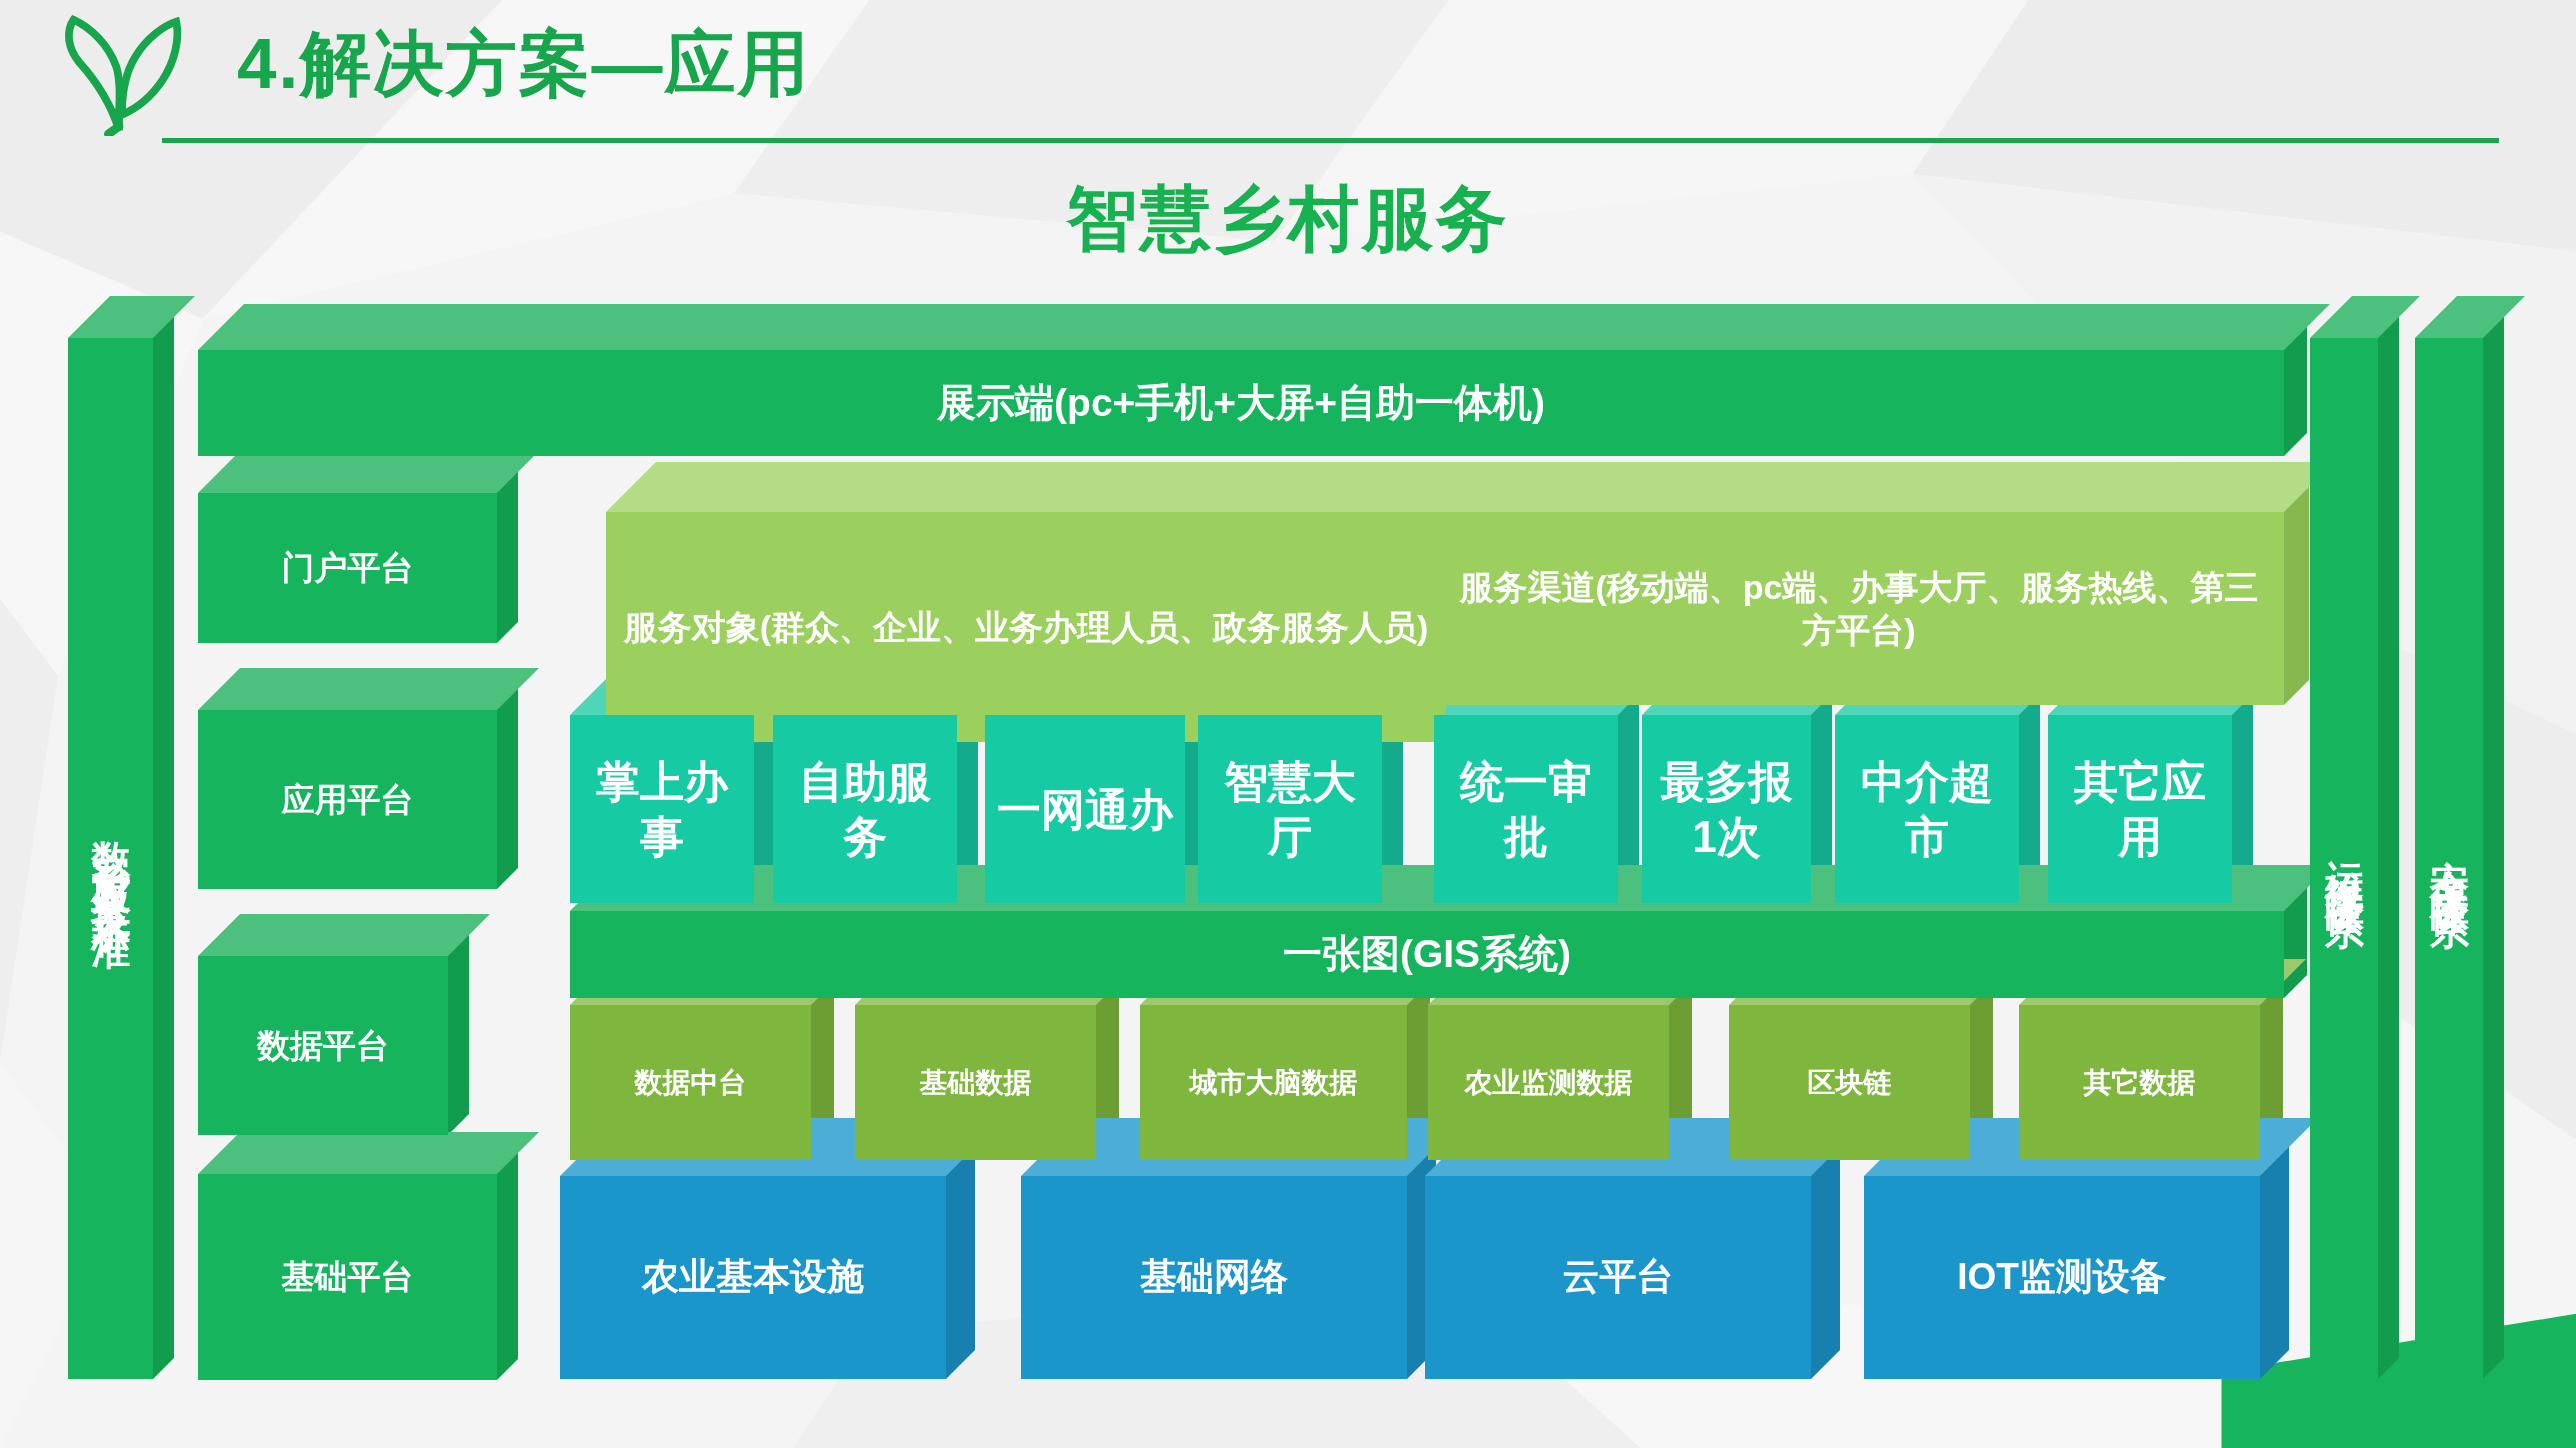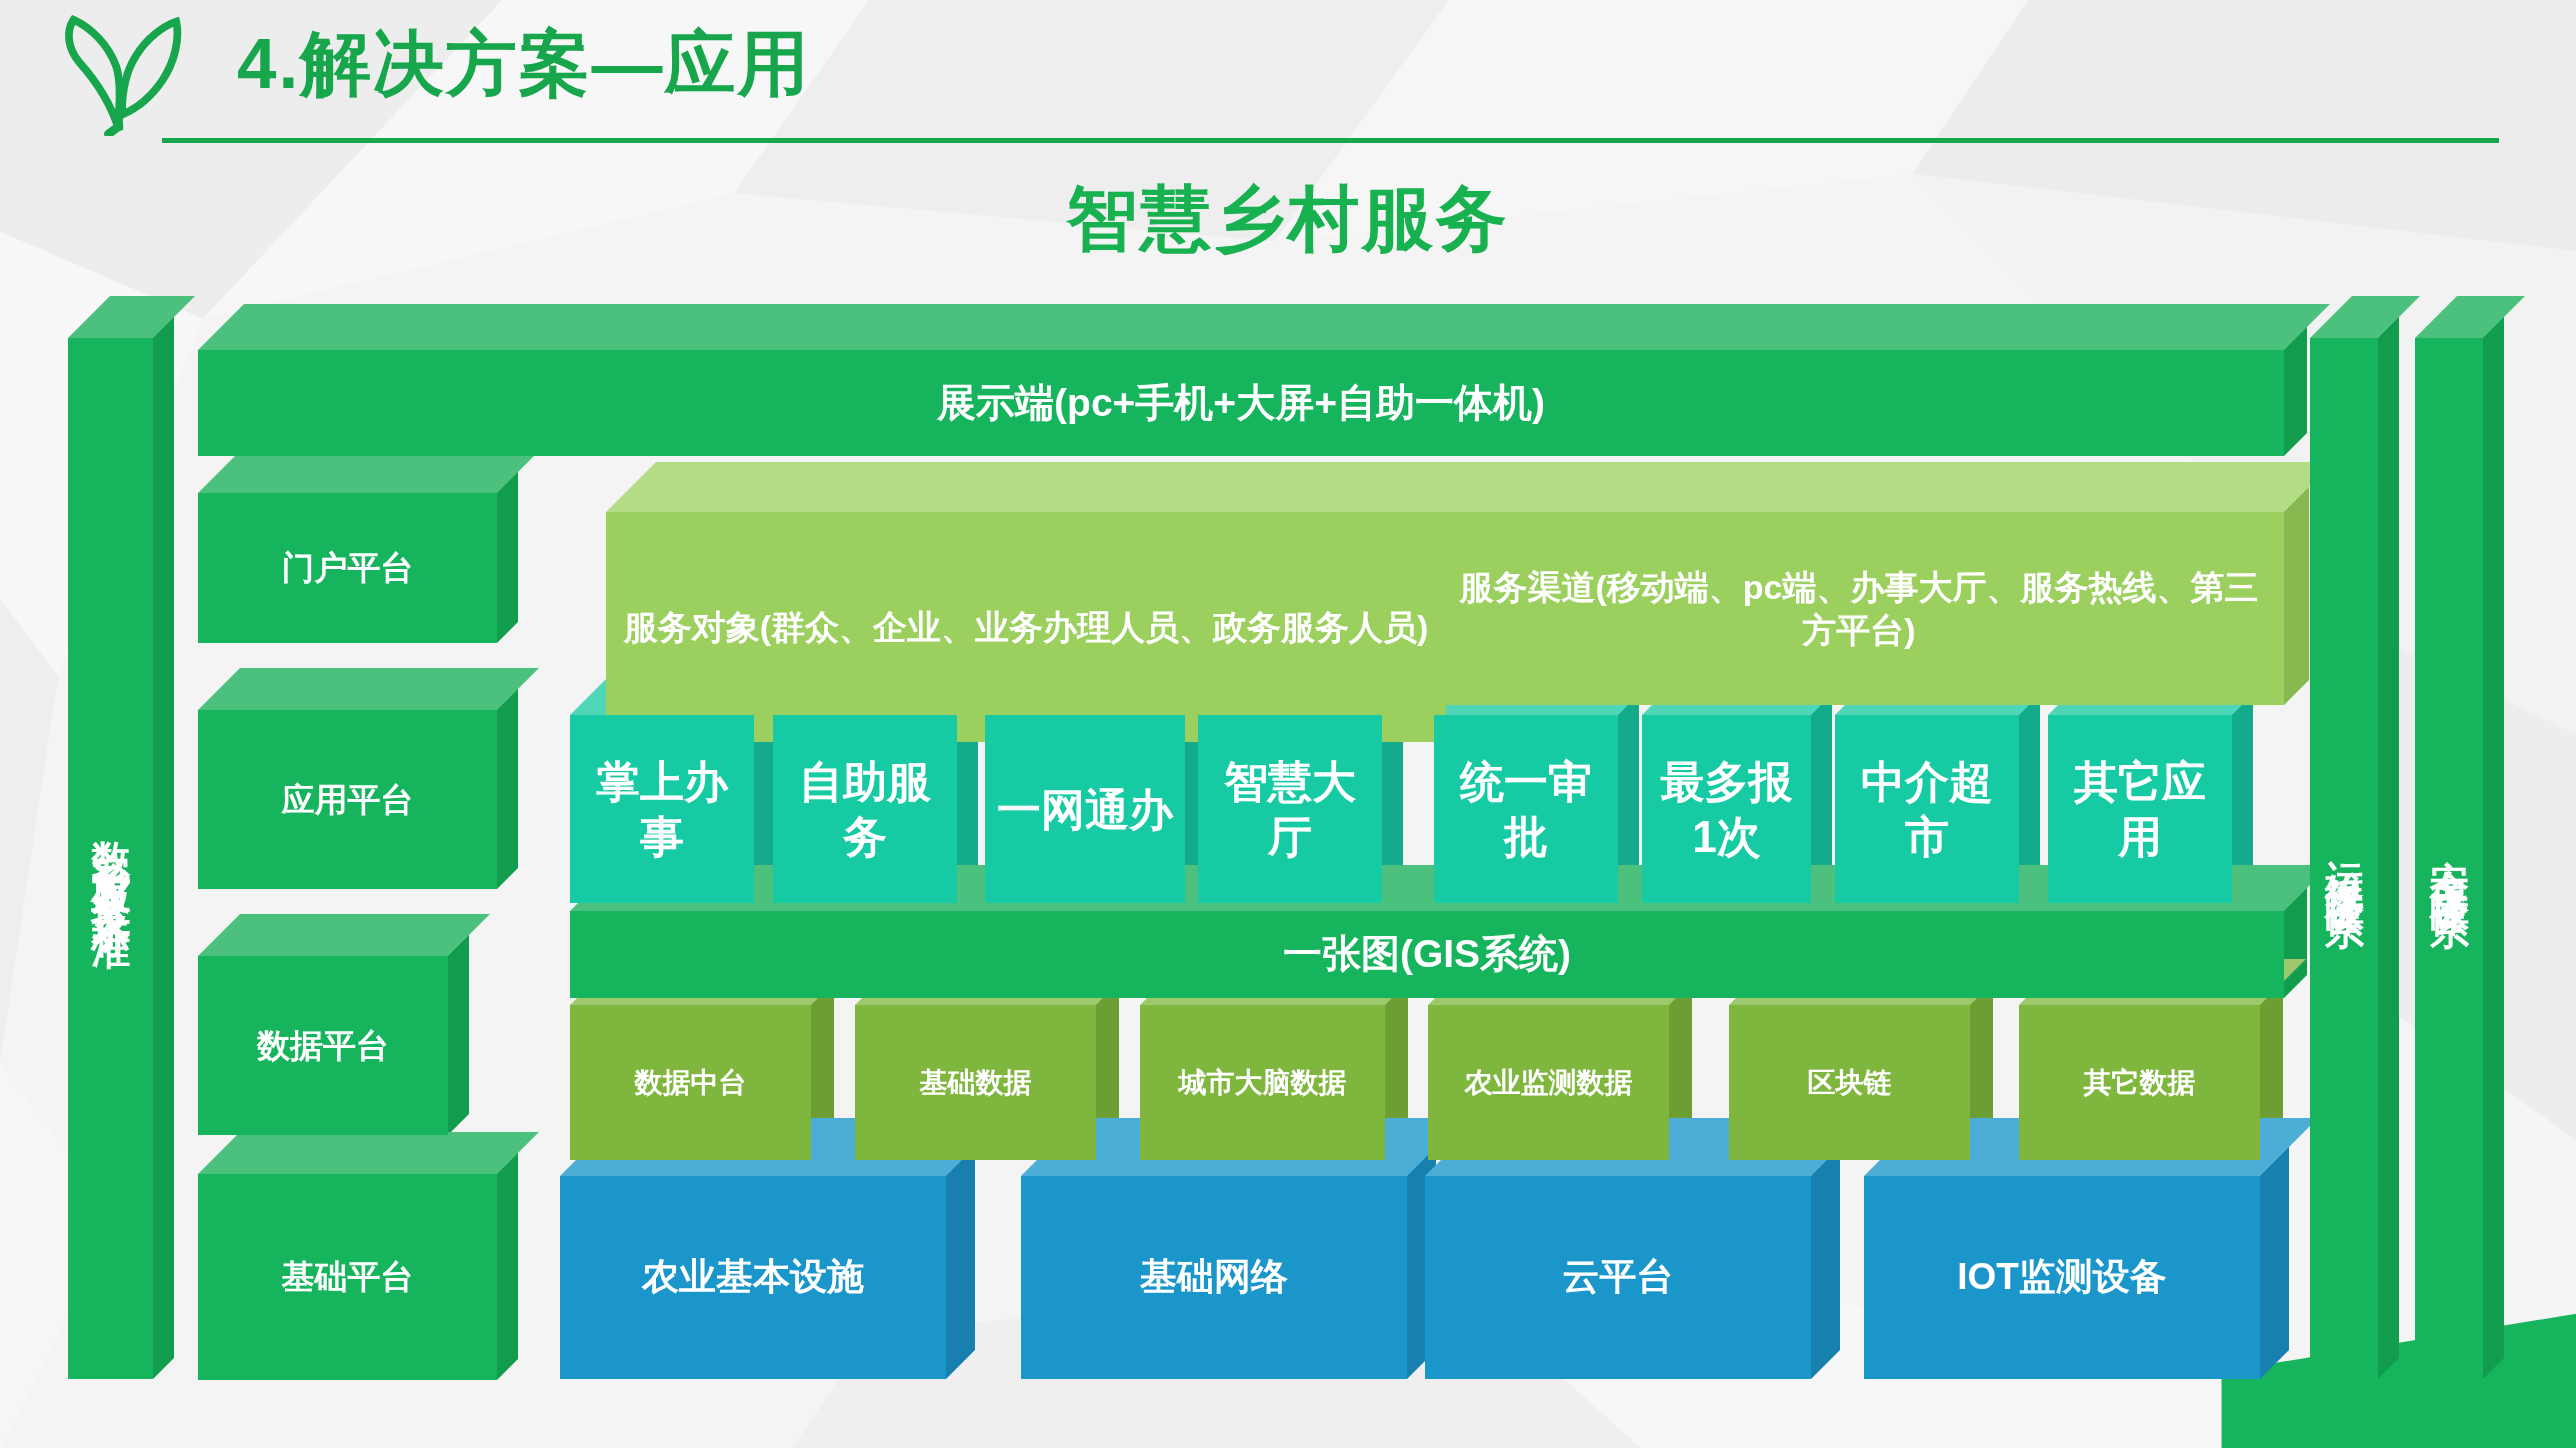--- a/index.html
+++ b/index.html
@@ -261,21 +261,21 @@
   <div class="side"></div>
   <div class="face fs-data">数据中台</div>
 </div>
 <div class="box c-olive" style="--d:23px;left:855px;top:1005px;width:241px;height:155px;">
   <div class="top">
       <i></i>
     </div>
   <div class="side"></div>
   <div class="face fs-data">基础数据</div>
 </div>
-<div class="box c-olive" style="--d:23px;left:1140px;top:1005px;width:245px;height:155px;border-radius:9px;">
+<div class="box c-olive" style="--d:23px;left:1140px;top:1005px;width:267px;height:155px;border-radius:9px;">
   <div class="top">
       <i></i>
     </div>
   <div class="side"></div>
   <div class="face fs-data">城市大脑数据</div>
 </div>
 <div class="box c-olive" style="--d:23px;left:1428px;top:1005px;width:241px;height:155px;">
   <div class="top">
       <i></i>
     </div>

